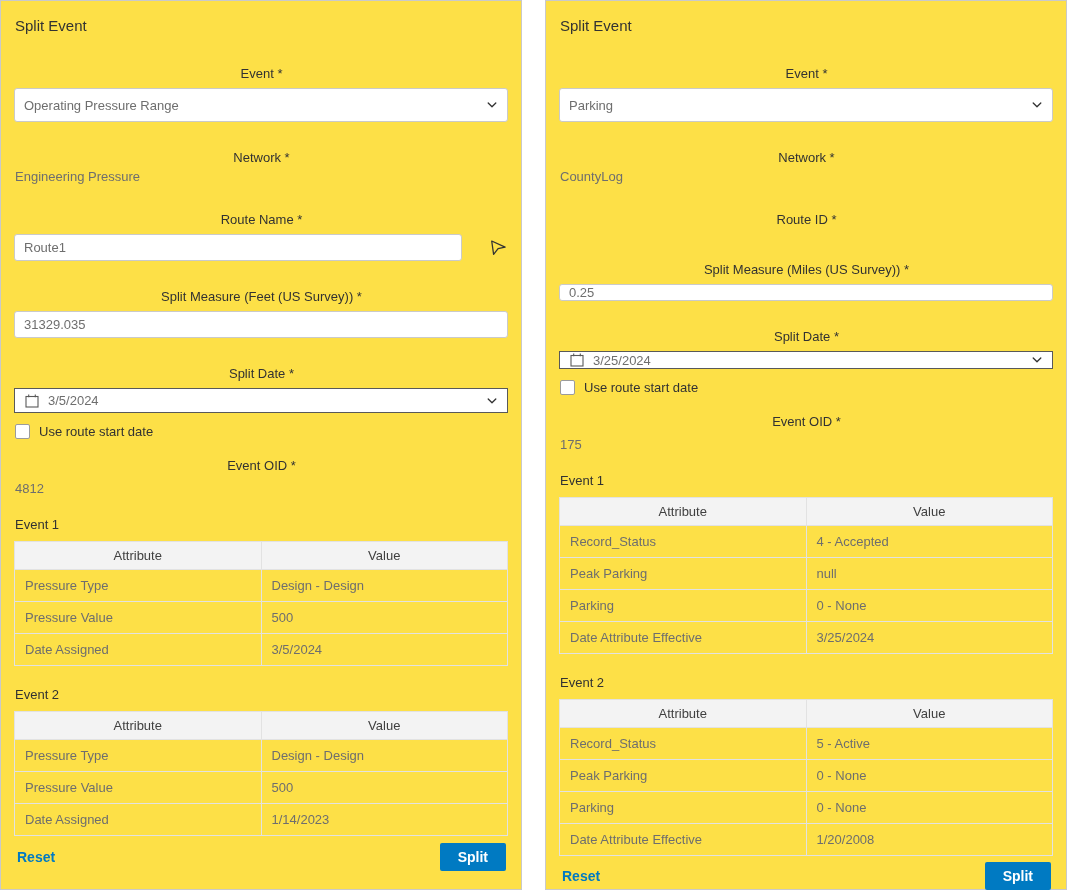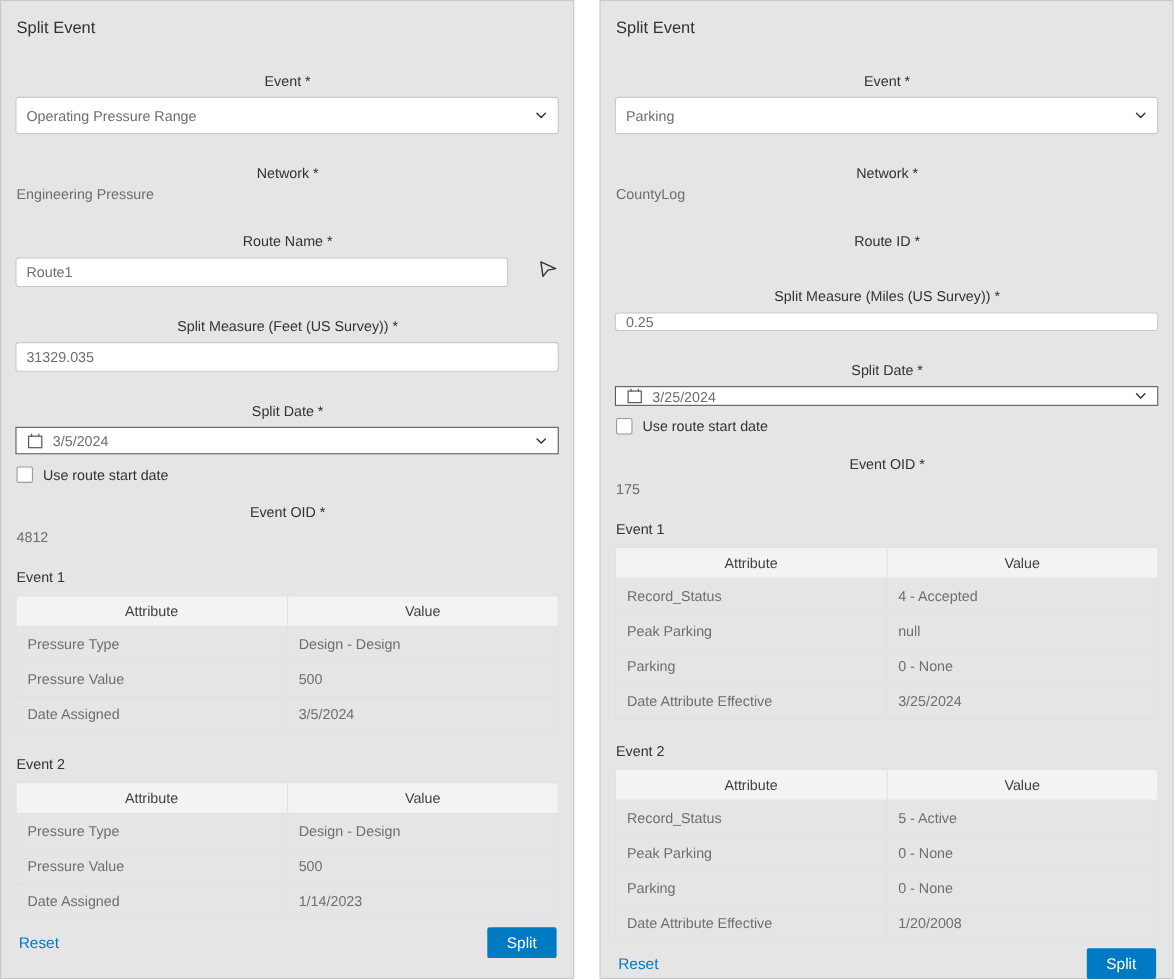--- a/index.html
+++ b/index.html
@@ -8,21 +8,21 @@
     font-family: "Liberation Sans", "DejaVu Sans", sans-serif;
     font-size: 13px;
     color: #323232;
     -webkit-font-smoothing: antialiased;
   }
   .workspace { display: flex; gap: 23px; width: 1067px; }
   .panel {
     width: 522px;
     height: 890px;
     border: 1px solid #c9c9c9;
-    background: #e5e5e5;
+    background: #fde047;
     padding: 13px 13px 12px 13px;
     display: flex;
     flex-direction: column;
   }
   .panel-title { font-size: 15px; margin: 3px 0 4px 1px; }
   .field-label { display: block; margin: 28px 0 7px 1px; text-align: center; }
   .static-value { color: #6e6e6e; margin-left: 1px; }
 
   .select-control {
     height: 27px;
@@ -40,21 +40,21 @@
     width: 100%;
     height: 27px;
     border: 1px solid #cacaca;
     border-radius: 3px;
     padding: 0 9px;
     color: #6e6e6e;
     font: inherit;
     background: #fff;
     outline: none;
   }
-  .route-row { display: flex; gap: 26px; }
+  .route-row { display: flex; align-items: center; gap: 26px; }
   .route-row input { flex: 1; }
   .icon-btn {
     width: 20px; height: 20px;
     display: flex; align-items: center; justify-content: center;
     cursor: pointer; flex: none;
     background: none; border: none; padding: 0;
   }
   .date-control {
     height: 25px;
     border: 1px solid #595959;
@@ -98,20 +98,21 @@
     padding: 8px 10px;
     border: 1px solid #e2e2e2;
   }
 
   .footer {
     margin-top: auto;
     display: flex;
     justify-content: space-between;
     align-items: center;
     padding: 6px 2px 6px 3px;
+    font-weight: bold;
   }
   .reset-link {
     color: #007ac2;
     font-size: 14px;
     cursor: pointer;
     text-decoration: none;
   }
   .split-button {
     background: #007ac2;
     color: #ffffff;

